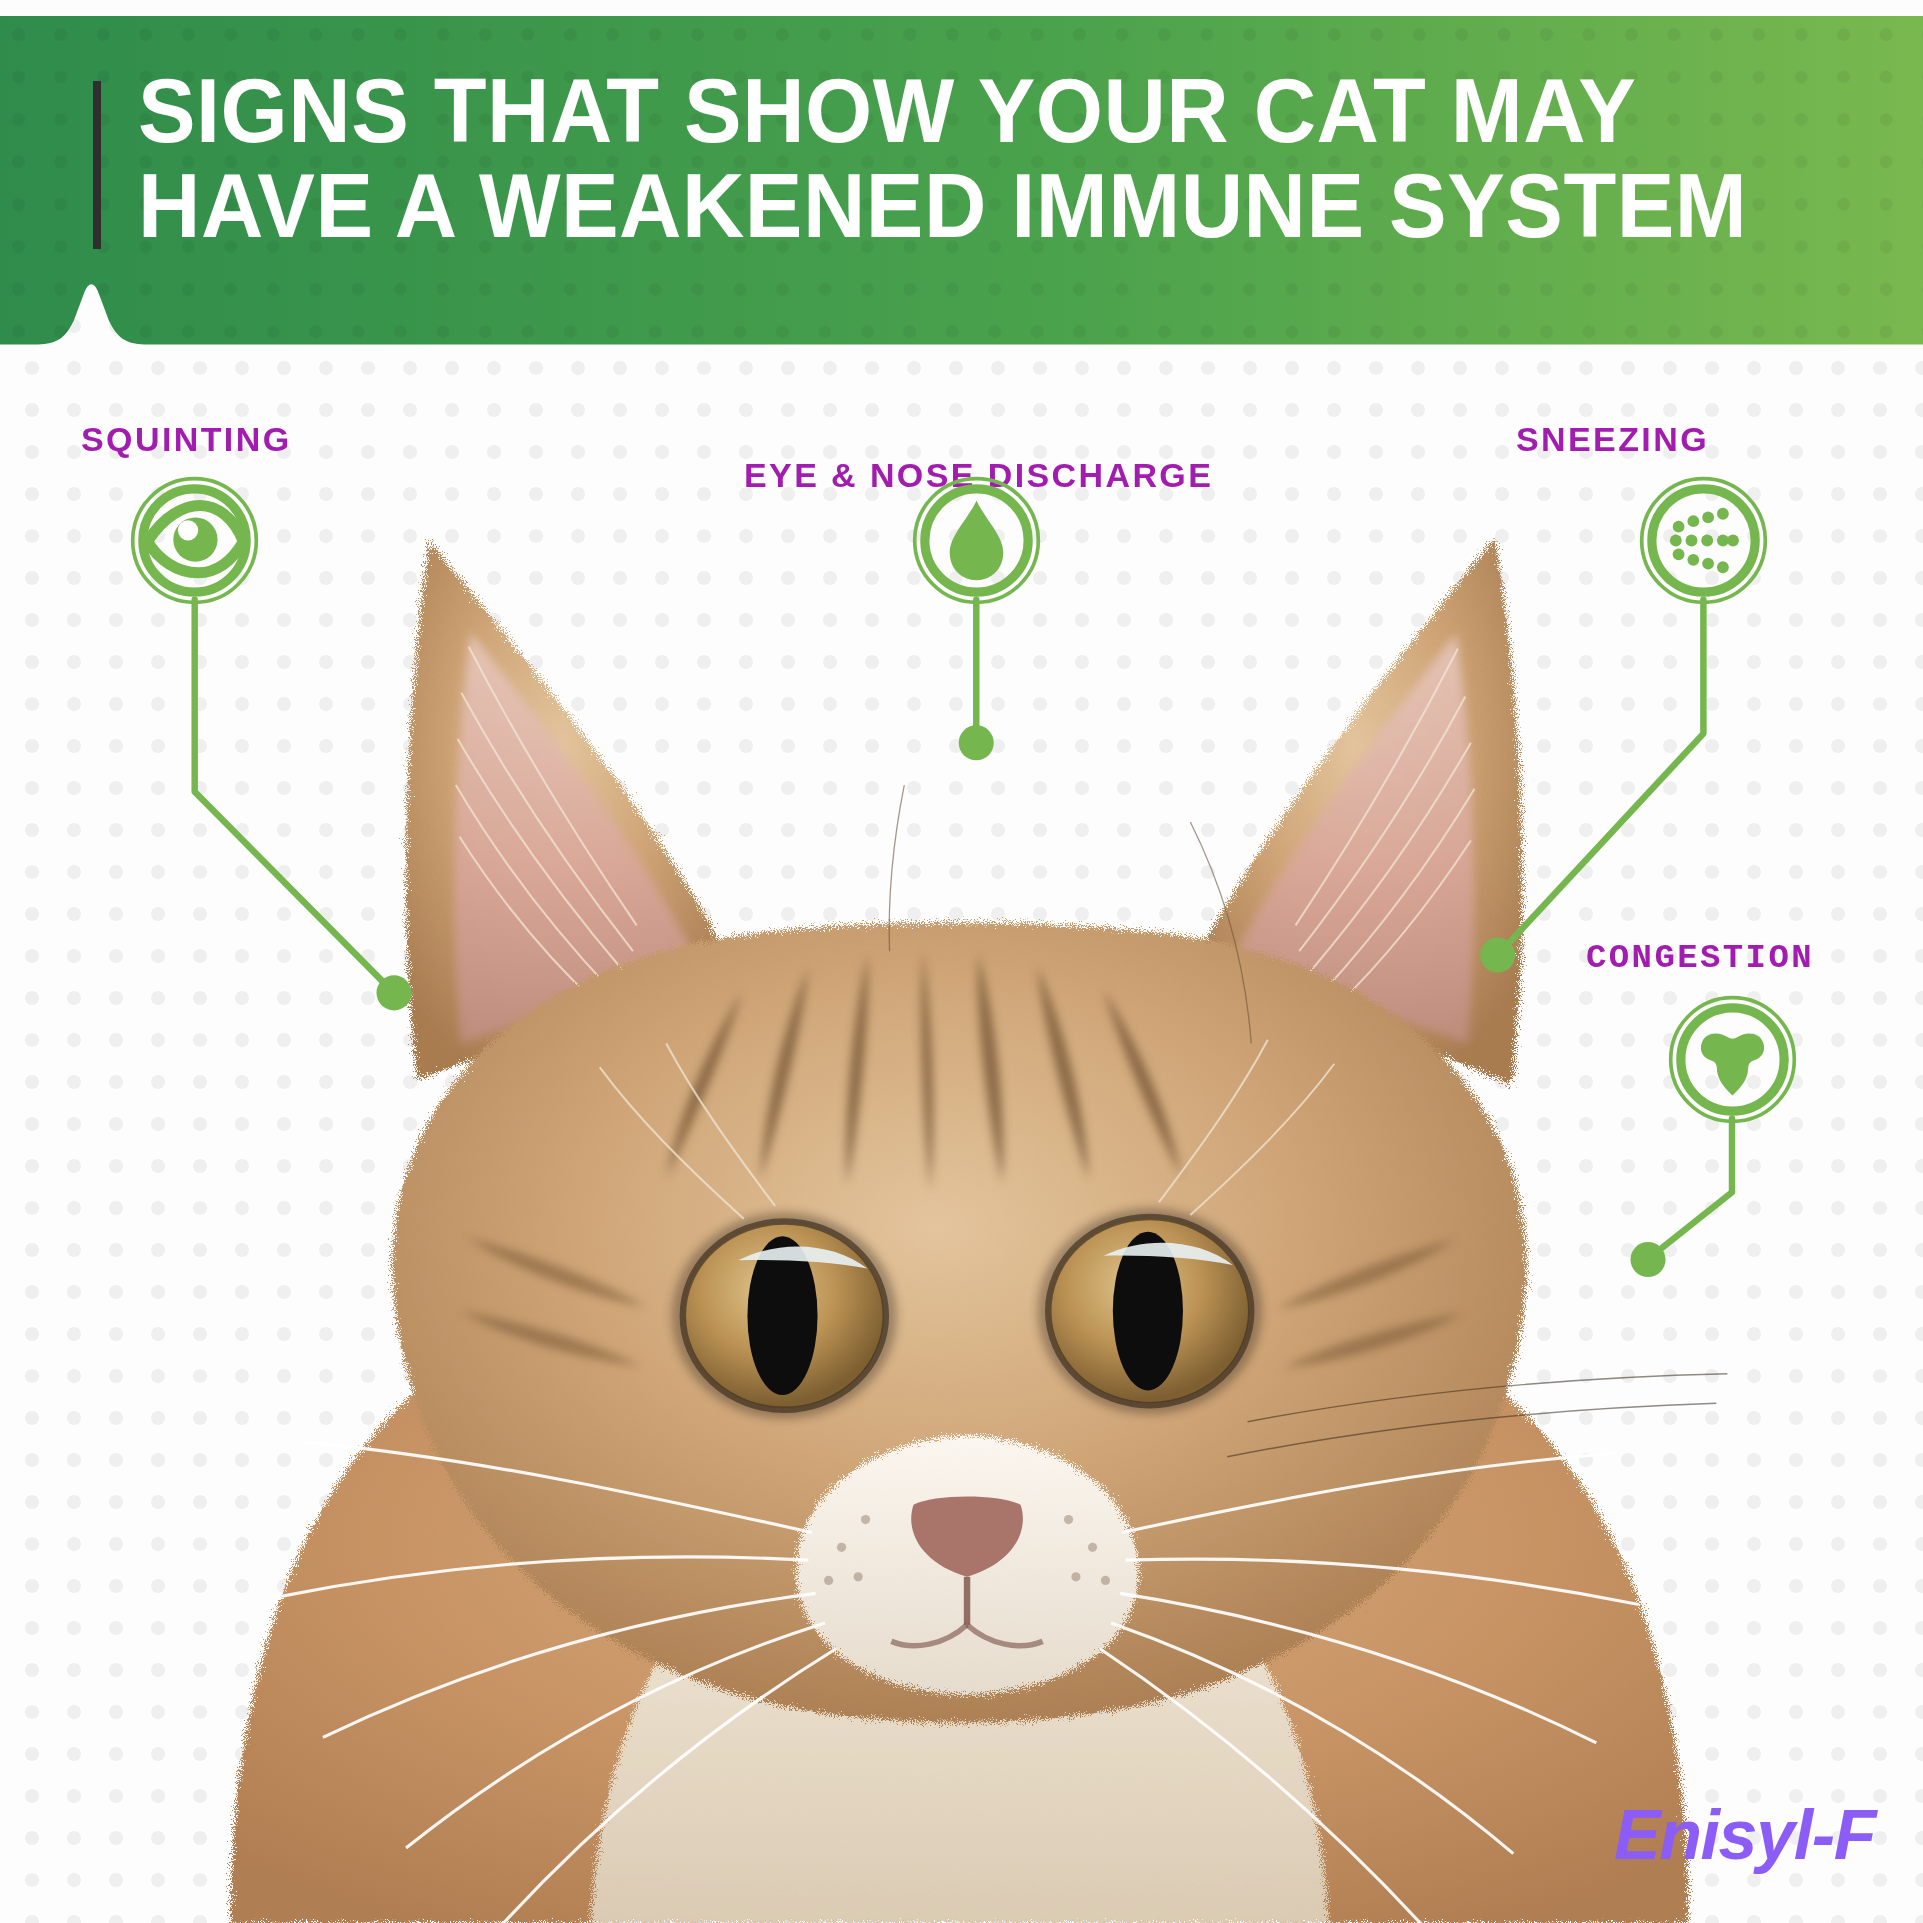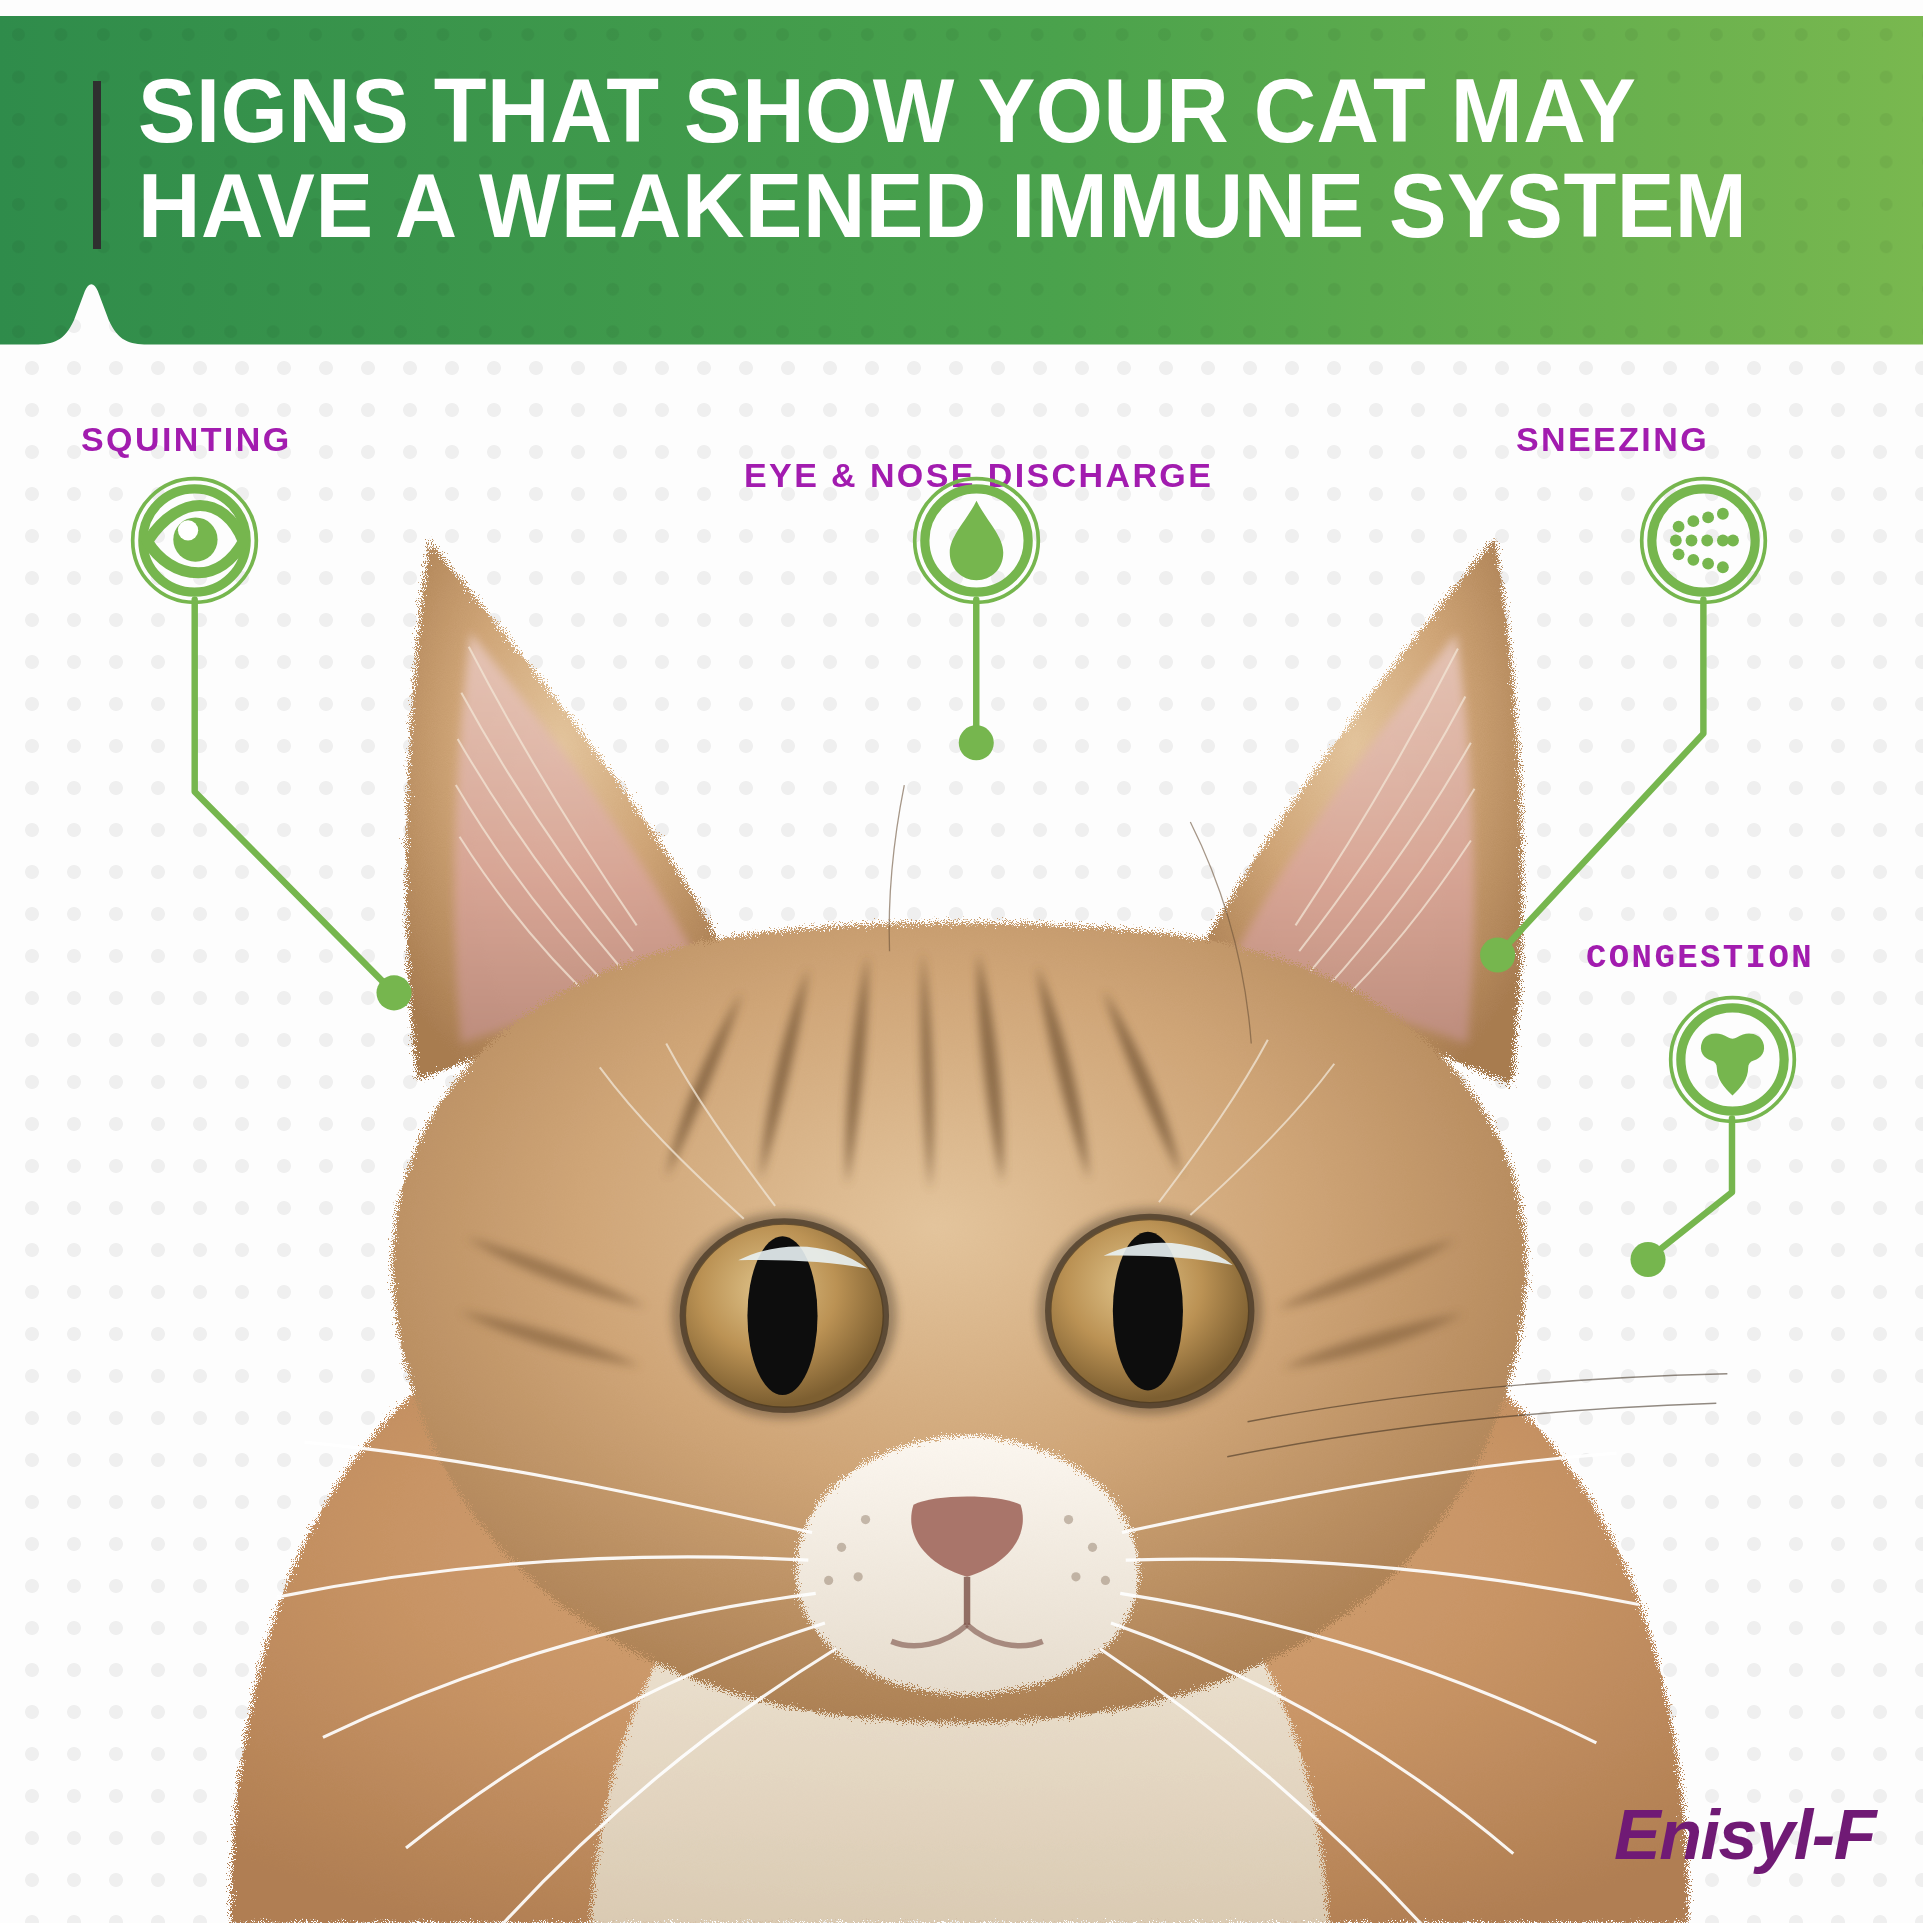--- a/index.html
+++ b/index.html
@@ -96,21 +96,21 @@
     width:1923px; height:1923px;
     z-index:5;
     pointer-events:none;
   }
 
   
   .brand {
     position:absolute;
     right:48px; bottom:48px;
     z-index:7;
-    color:#701a75;
+    color:#8b5cf6;
     font-family:"Liberation Sans", sans-serif;
     font-style:italic;
     font-weight:700;
     font-size:70px;
     letter-spacing:-1.4px;
   }
 </style>
 </head>
 <body>
 

